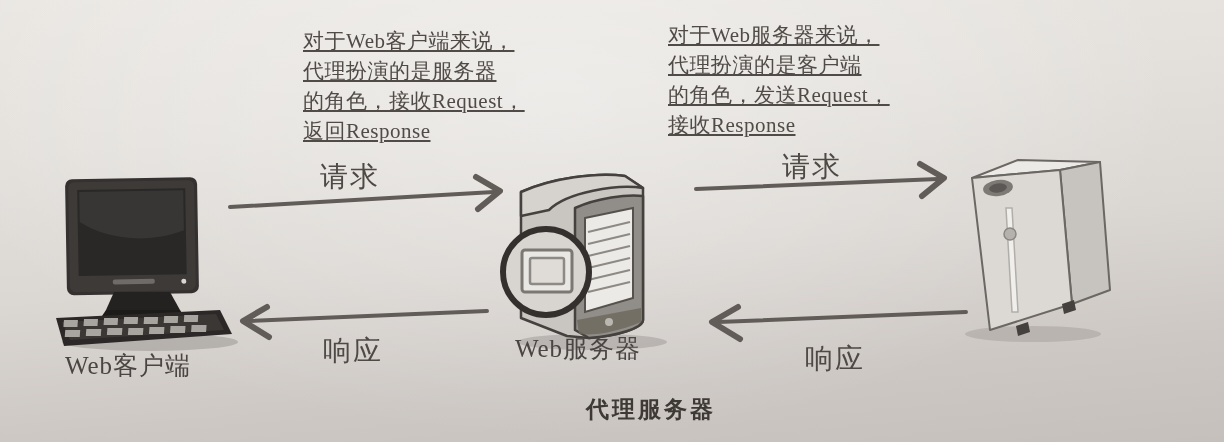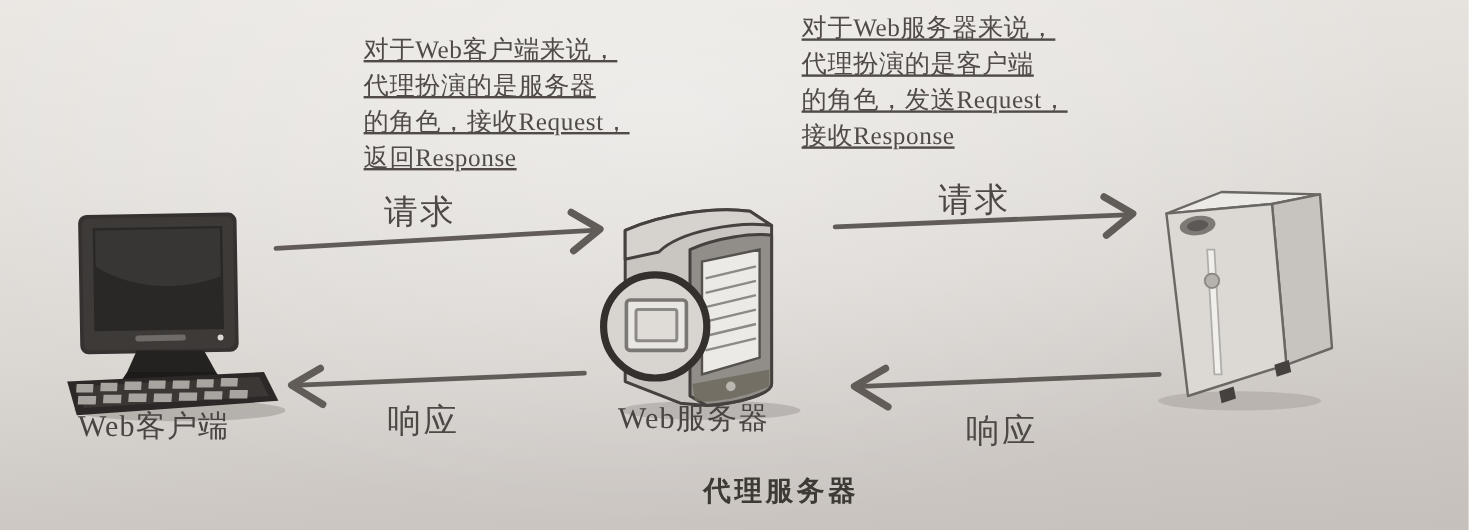--- a/index.html
+++ b/index.html
@@ -53,21 +53,21 @@
 </style>
 </head>
 <body>
 
 <div class="canvas">
 
   <div class="annotation" style="left:303px;top:26px;width:320px;">对于Web客户端来说，
 代理扮演的是服务器
 的角色，接收Request，
 返回Response</div>
-  <div class="annotation" style="left:668px;top:8px;width:320px;">对于Web服务器来说，
+  <div class="annotation" style="left:668px;top:20px;width:320px;">对于Web服务器来说，
 代理扮演的是客户端
 的角色，发送Request，
 接收Response</div>
 
   <svg class="layer" width="1224" height="442" viewBox="0 0 1224 442">
     <g stroke="#615c58" fill="none" stroke-linecap="round" stroke-linejoin="round">
 
       <g>
         <path d="M230,207 L494,192" stroke-width="4"></path>
         <path d="M476,177 L500,191 L478,209" stroke-width="6"></path>
@@ -174,18 +174,18 @@
     <ellipse cx="40" cy="38" rx="15" ry="8" fill="#7d7975" transform="rotate(-8 40 38)"></ellipse>
     <ellipse cx="40" cy="38" rx="9" ry="4.5" fill="#5c5855" transform="rotate(-8 40 38)"></ellipse>
 
     <path d="M48,58 L54,58 L60,162 L54,162 Z" fill="#f1efec" stroke="#b1aeaa" stroke-width="1.5"></path>
     <circle cx="52" cy="84" r="6" fill="#b5b2ae" stroke="#8a8682" stroke-width="1.5"></circle>
 
     <path d="M104,154 L116,150 L118,160 L106,164 Z" fill="#45413e"></path>
     <path d="M58,176 L70,172 L72,182 L60,186 Z" fill="#45413e"></path>
   </svg>
 
-  <div class="node-label" style="left:128px;top:338px;">Web客户端</div>
+  <div class="node-label" style="left:128px;top:349px;">Web客户端</div>
   <div class="node-label" style="left:578px;top:332px;">Web服务器</div>
 
   <div class="diagram-title">代理服务器</div>
 
 </div>
 
 </body></html>

